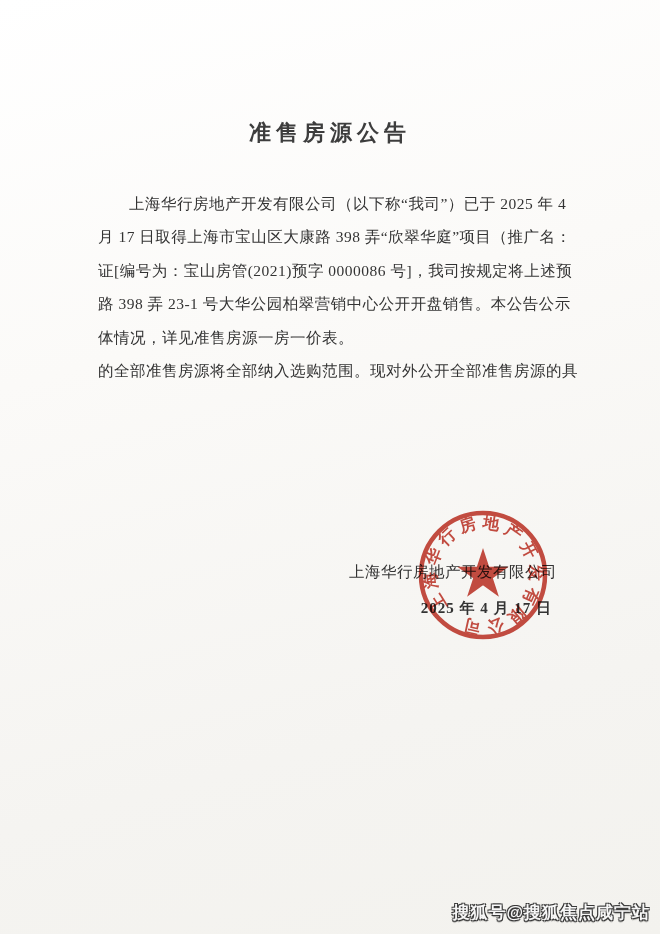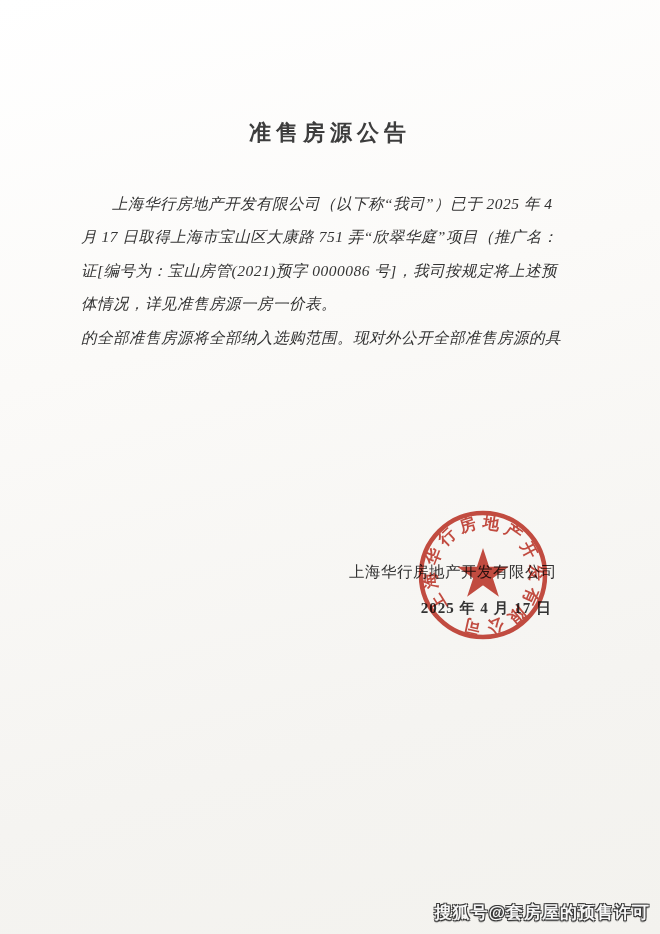--- a/index.html
+++ b/index.html
@@ -25,23 +25,22 @@
     margin: 0;
     text-align: center;
     font-size: 22px;
     font-weight: 600;
     letter-spacing: 5px;
     color: #3d3d3d;
   }
   .doc-body {
     position: absolute;
     top: 187px;
-    left: 81px;
+    left: 98px;
     width: 462px;
-    font-style: italic;
   }
   .line {
     height: 33.4px;
     line-height: 33.4px;
     font-size: 15.5px;
     color: #333333;
     white-space: nowrap;
     text-align: justify;
     text-align-last: justify;
     letter-spacing: 0.5px;
@@ -95,35 +94,36 @@
 </style>
 </head>
 <body>
 
 <div class="page">
 
   <h1 class="title">准售房源公告</h1>
 
   <div class="doc-body">
     <div class="line indent">上海华行房地产开发有限公司（以下称“我司”）已于 2025 年 4</div>
-    <div class="line">月 17 日取得上海市宝山区大康路 751 弄“欣翠华庭”项目（推广名：</div>
+    <div class="line">月 17 日取得上海市宝山区大康路 398 弄“欣翠华庭”项目（推广名：</div>
     <div class="line">证[编号为：宝山房管(2021)预字 0000086 号]，我司按规定将上述预</div>
+    <div class="line">路 398 弄 23-1 号大华公园柏翠营销中心公开开盘销售。本公告公示</div>
     <div class="line last">体情况，详见准售房源一房一价表。</div>
     <div class="line">的全部准售房源将全部纳入选购范围。现对外公开全部准售房源的具</div>
   </div>
 
   <div class="sig-company">上海华行房地产开发有限公司</div>
   <div class="sig-date">2025 年 4 月 17 日</div>
 
   <svg class="seal" width="172" height="172" viewBox="0 0 172 172" xmlns="http://www.w3.org/2000/svg">
     <circle cx="86" cy="86" r="62" fill="none" stroke="#c23a2e" stroke-width="4.5"></circle>
     <polygon points="86,59 101.9,107.8 60.3,77.7 111.7,77.7 70.1,107.8" fill="#c23a2e"></polygon>
     <defs>
       <path id="sealArc" d="M 86 86 m -47 0 a 47 47 0 1 1 94 0 a 47 47 0 1 1 -94 0" fill="none"></path>
     </defs>
     <text font-size="16.5" fill="#c23a2e" transform="rotate(-42 86 86)" font-family="Liberation Serif, DejaVu Serif, serif" font-weight="bold">
       <textPath href="#sealArc" startOffset="0" textLength="274" lengthAdjust="spacing">上海华行房地产开发有限公司</textPath>
     </text>
   </svg>
 
-  <div class="watermark">搜狐号@套房屋的预售许可</div>
+  <div class="watermark">搜狐号@搜狐焦点咸宁站</div>
 
 </div>
 
 </body></html>

